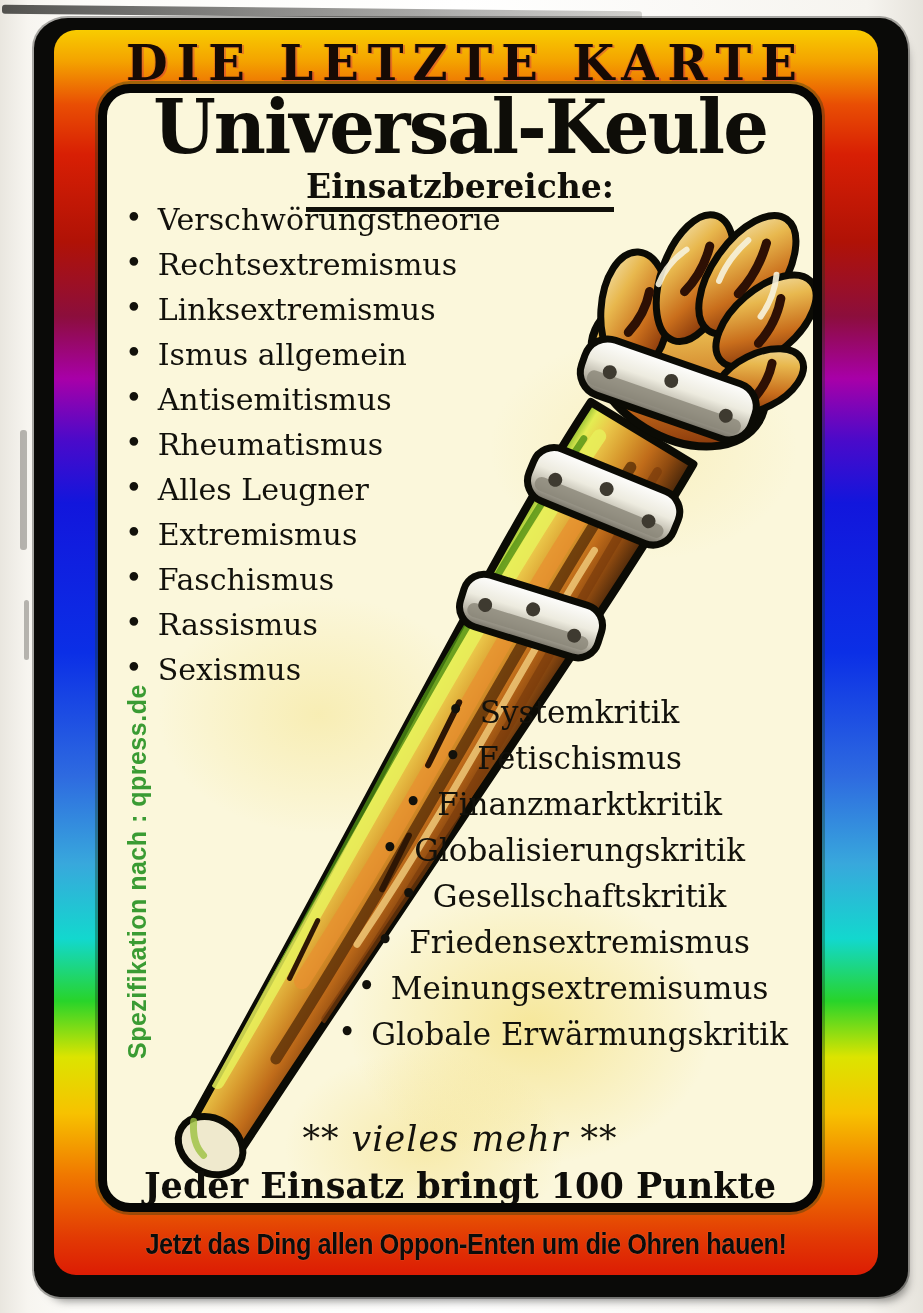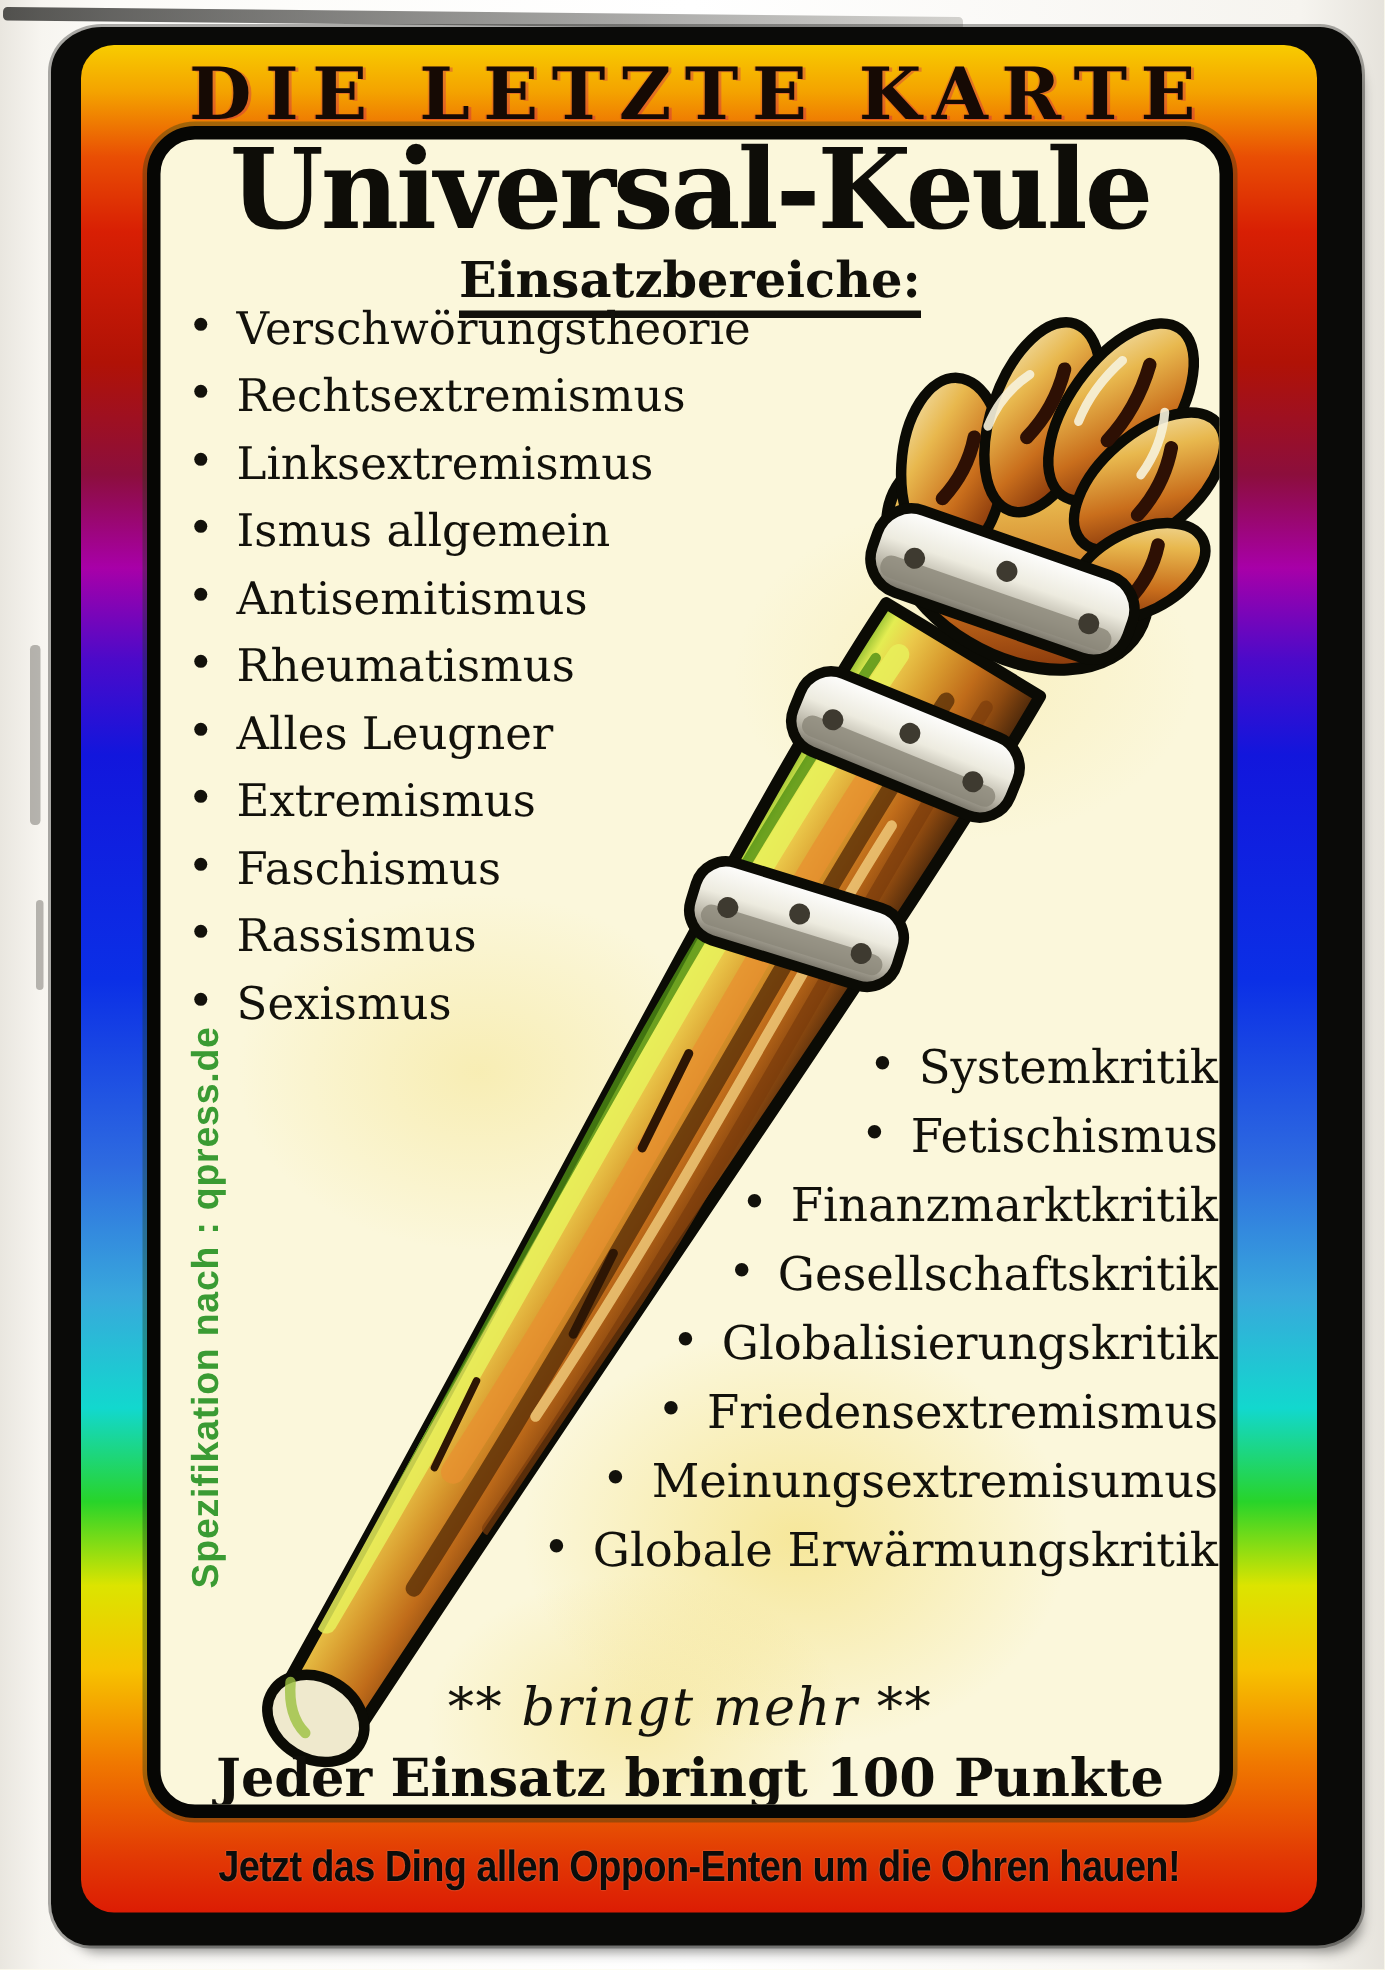--- a/index.html
+++ b/index.html
@@ -59,21 +59,21 @@
     position:absolute;top:74px;left:0;width:100%;text-align:center;z-index:2;
   }
   .section-heading span{
     font-size:33px;font-weight:700;color:#11100a;
     border-bottom:5px solid #11100a;padding-bottom:1px;
   }
   ul.usage{list-style:none;margin:0;padding:0;position:absolute;z-index:2;}
   ul.usage li{white-space:nowrap;font-weight:400;color:#12110b;}
   .left-list{left:18px;top:104px;}
   .left-list li{font-size:30px;line-height:45px;}
-  .right-list{right:1px;top:596px;text-align:right;}
+  .right-list{right:25px;top:596px;text-align:center;}
   .right-list li{font-size:31px;line-height:46px;}
   .bullet{display:inline-block;margin-right:15px;transform:translateY(-2px);}
   .more-note{
     position:absolute;top:1026px;left:0;width:100%;text-align:center;z-index:2;
     font-style:italic;font-size:35px;color:#14130c;letter-spacing:1px;
   }
   .score-line{
     position:absolute;top:1072px;left:0;width:100%;text-align:center;z-index:2;
     font-weight:700;font-size:35px;color:#0f0e09;white-space:nowrap;
   }
@@ -221,28 +221,28 @@
         <li><span class="bullet">•</span><span>Extremismus</span></li>
         <li><span class="bullet">•</span><span>Faschismus</span></li>
         <li><span class="bullet">•</span><span>Rassismus</span></li>
         <li><span class="bullet">•</span><span>Sexismus</span></li>
       </ul>
 
       <ul class="usage right-list">
         <li><span class="bullet">•</span><span>Systemkritik</span></li>
         <li><span class="bullet">•</span><span>Fetischismus</span></li>
         <li><span class="bullet">•</span><span>Finanzmarktkritik</span></li>
+        <li><span class="bullet">•</span><span>Globalisierungskritik</span></li>
         <li><span class="bullet">•</span><span>Gesellschaftskritik</span></li>
-        <li><span class="bullet">•</span><span>Globalisierungskritik</span></li>
         <li><span class="bullet">•</span><span>Friedensextremismus</span></li>
         <li><span class="bullet">•</span><span>Meinungsextremisumus</span></li>
         <li><span class="bullet">•</span><span>Globale Erwärmungskritik</span></li>
       </ul>
 
-      <div class="more-note">** bringt mehr **</div>
+      <div class="more-note">** vieles mehr **</div>
       <div class="score-line">Jeder Einsatz bringt 100 Punkte</div>
       <div class="side-note">Spezifikation nach : qpress.de</div>
     </div>
 
     <div class="slogan">
       <span>Jetzt das Ding allen Oppon-Enten um die Ohren hauen!</span>
     </div>
   </div>
 </div>
 

